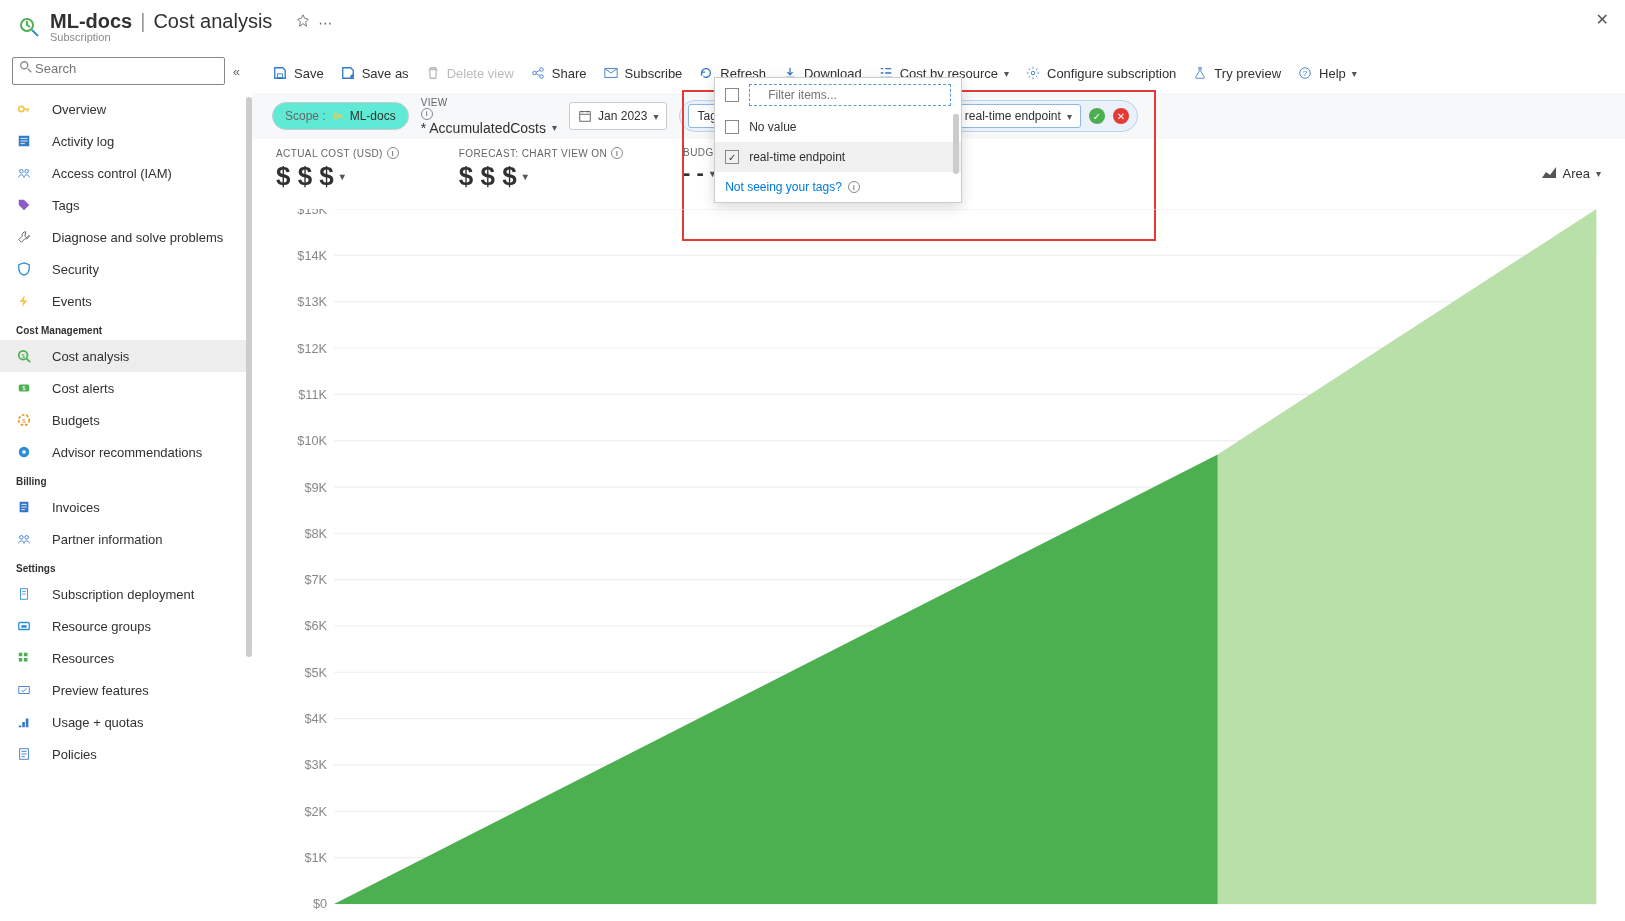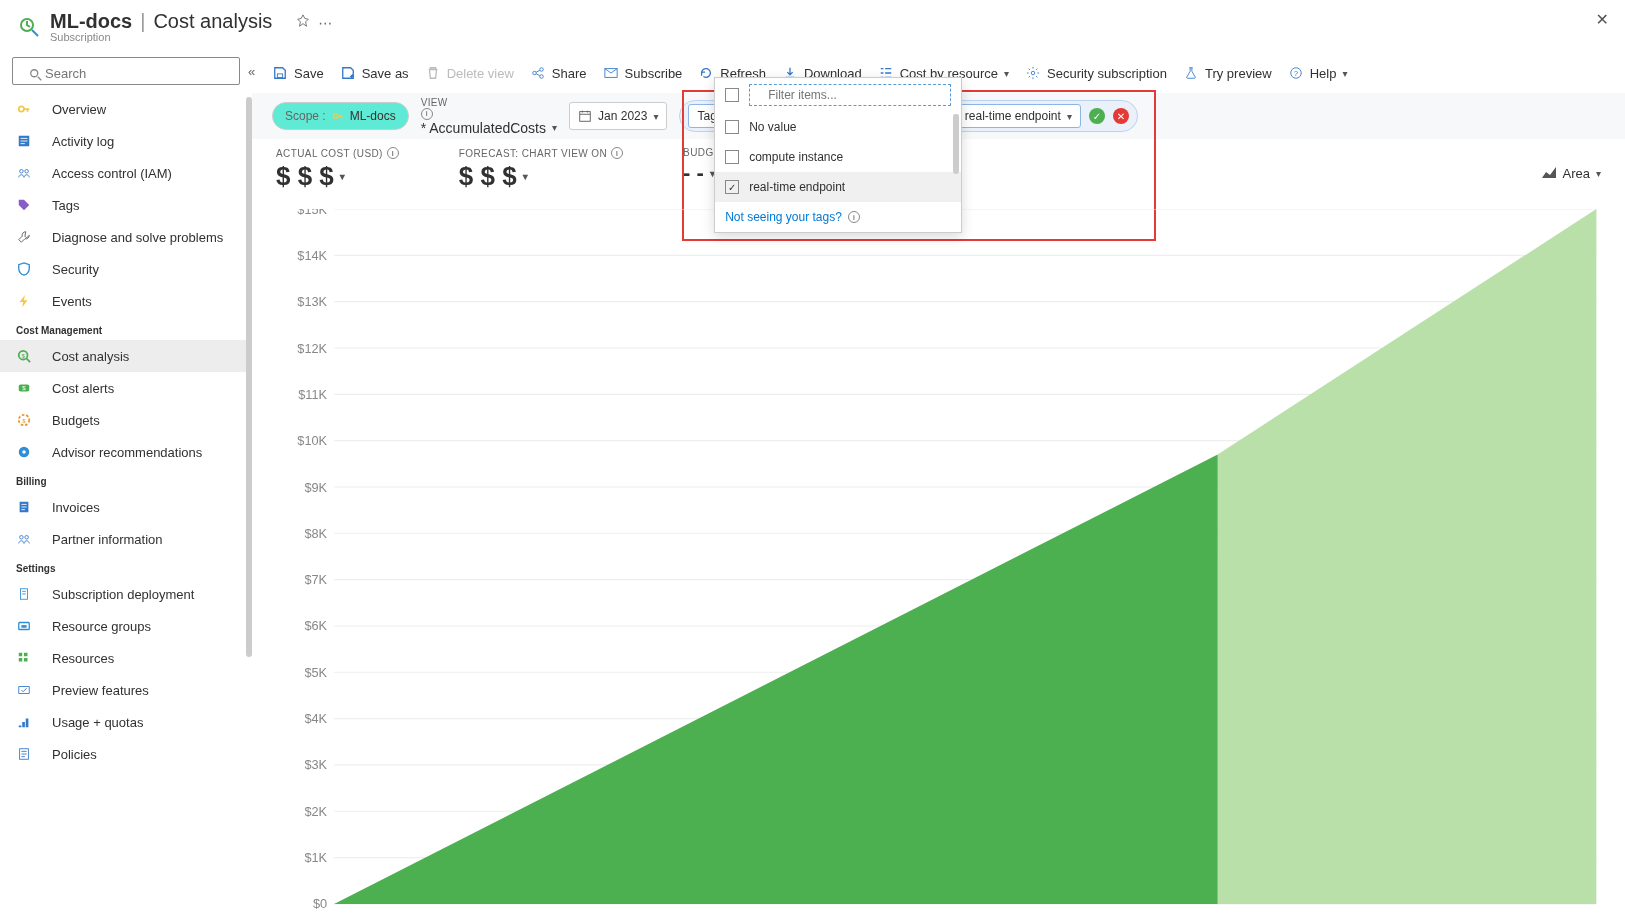--- a/index.html
+++ b/index.html
@@ -13,21 +13,21 @@
   .title-sep{font-size:20px;font-weight:300;color:#999}
   .title-sub{font-size:20px;font-weight:400}
   .subtitle{font-size:11px;color:#888;margin-top:-2px}
   .pin,.dots,.close-x{color:#555;cursor:pointer}
   .close-x{position:absolute;right:16px;top:10px;font-size:16px}
   
   .body{display:flex;flex:1;min-height:0}
   
   .sidebar-wrap{display:flex;flex-direction:column;width:252px;border-right:0 solid #eee;flex-shrink:0;position:relative}
   .search-row{display:flex;align-items:center;padding:4px 12px;gap:8px}
-  .search-box{flex:1;display:flex;align-items:flex-end;border:1px solid #8a8886;border-radius:2px;padding:2px 16px;height:28px}
+  .search-box{flex:1;display:flex;align-items:flex-start;border:1px solid #8a8886;border-radius:2px;padding:2px 6px;height:28px}
   .search-box input{border:0;outline:0;flex:1;font-size:13px;color:#666}
   .collapse-btn{color:#666;cursor:pointer;font-size:13px}
   .sidebar{flex:1;overflow-y:auto;padding:4px 0;position:relative}
   .side-scroll{position:absolute;right:0;top:0;bottom:0;width:8px;background:transparent}
   .side-thumb{position:absolute;right:0;top:8px;height:560px;width:6px;background:#ccc;border-radius:3px}
   .nav-group-title{font-weight:600;font-size:10px;padding:8px 16px 4px;color:#323130}
   .nav-item{display:flex;align-items:center;gap:20px;padding:6px 16px;height:32px;cursor:pointer;font-size:13px}
   .nav-item.active{background:#ededed}
   .nav-icon{width:16px;height:16px;display:flex;align-items:center;justify-content:center;font-size:14px}
   
@@ -379,21 +379,21 @@
             <span>Cost by resource</span>
             <span class="chev">▾</span>
           </div>
         <div class="tb-item">
             <span class="tb-icon">
               <svg width="14" height="14" viewBox="0 0 16 16">
                 <circle cx="8" cy="8" r="2" fill="none" stroke="#3478c9"></circle>
                 <path d="M8 1v2M8 13v2M1 8h2M13 8h2M3 3l1.5 1.5M11.5 11.5L13 13M3 13l1.5-1.5M11.5 4.5L13 3" stroke="#3478c9"></path>
               </svg>
             </span>
-            <span>Security subscription</span>
+            <span>Configure subscription</span>
           </div>
         <div class="tb-item">
             <span class="tb-icon">
               <svg width="14" height="14" viewBox="0 0 16 16">
                 <path d="M6 2h4M7 2v4l-4 7a1 1 0 0 0 1 1h8a1 1 0 0 0 1-1l-4-7V2" fill="none" stroke="#3478c9"></path>
               </svg>
             </span>
             <span>Try preview</span>
           </div>
         <div class="tb-item">
@@ -567,24 +567,20 @@
       <div class="popup" id="popup" style="left: 714.141px; top: 77px;">
         <div class="popup-filter">
           <span class="cb"></span>
           <input placeholder="Filter items..." style="">
         </div>
         <div id="popup-opts">
             <div class="popup-row">
               <span class="cb"></span>
               <span>No value</span>
             </div>
-            <div class="popup-row">
-              <span class="cb"></span>
-              <span>compute instance</span>
-            </div>
             <div class="popup-row checked">
               <span class="cb">✓</span>
               <span>real-time endpoint</span>
             </div>
           </div>
         <div class="popup-link">
           <span>Not seeing your tags?</span>
           <span class="info-ic">i</span>
         </div>
         <div class="pop-scroll">

